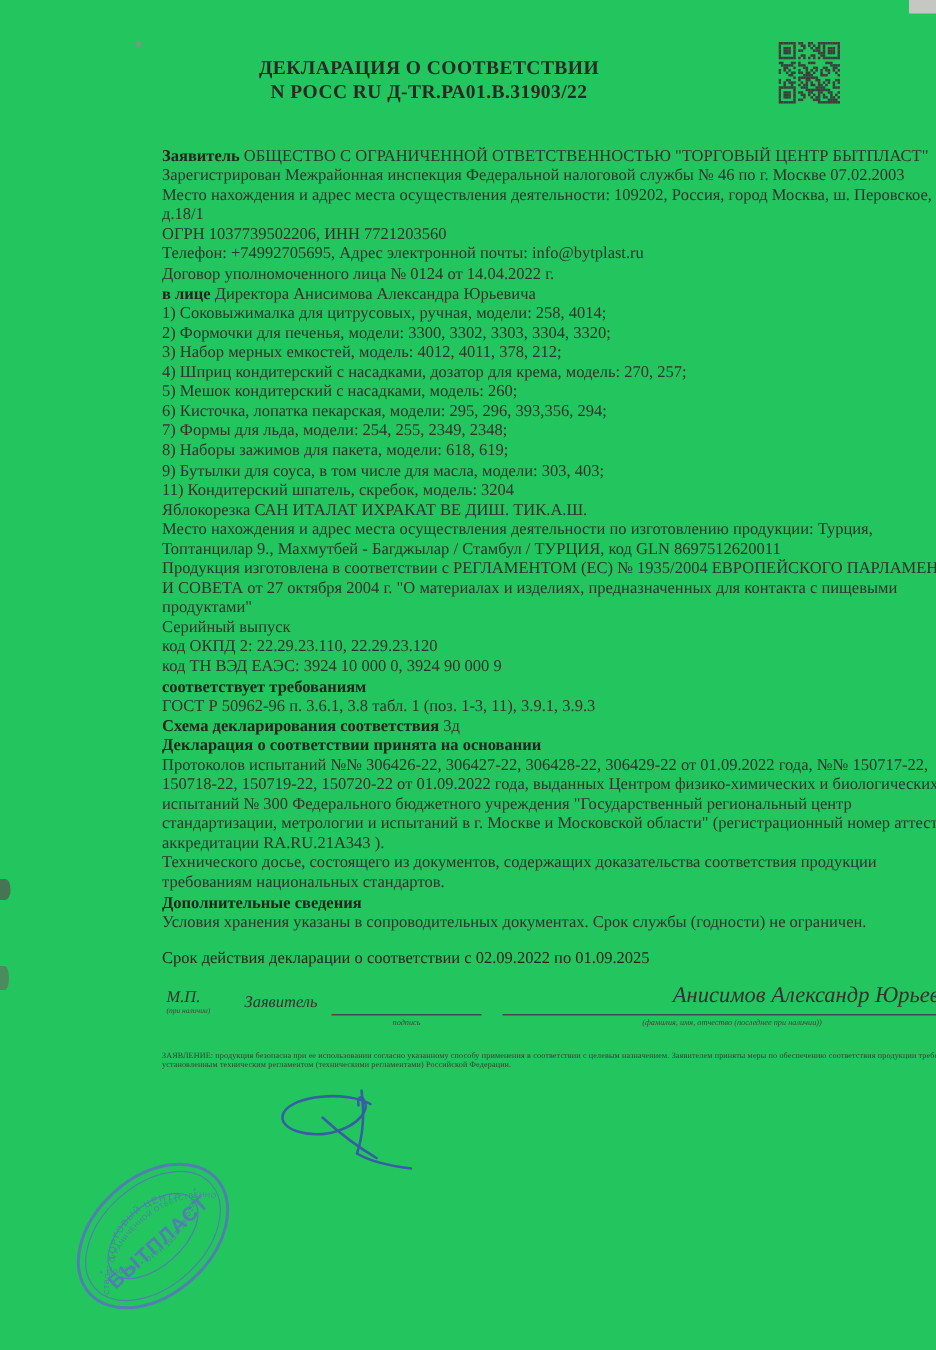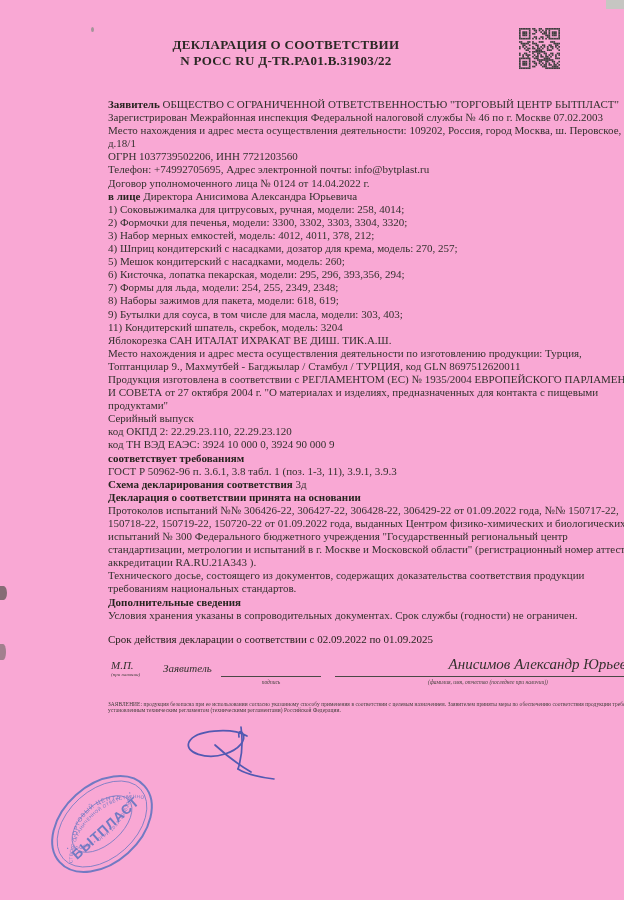--- a/index.html
+++ b/index.html
@@ -1,19 +1,19 @@
 <!DOCTYPE html>
 <html><head>
 <meta charset="utf-8">
 <style>
   html,body{margin:0;padding:0;background:#ffffff;}
   .page{
     position:relative;
     width:624px;height:900px;
-    background:#f9a8d4;
+    background:#22c55e;
     overflow:hidden;
     font-family:"Liberation Serif", serif;
     color:#33312e;
     box-shadow: inset 0 0 0 1px #ececе8;
   }
   
   .corner-mark{position:absolute;right:0;top:0;width:18px;height:9px;background:#c6c6c2;}
   .edge-smudge-1{position:absolute;left:0;top:586px;width:7px;height:14px;background:#55534f;border-radius:0 60% 60% 0;opacity:.7;}
   .edge-smudge-2{position:absolute;left:0;top:644px;width:6px;height:16px;background:#68665f;border-radius:0 60% 60% 0;opacity:.6;}
   .pen-dot{position:absolute;left:91px;top:27px;width:3px;height:5px;background:#8f8f8a;border-radius:50%;opacity:.8;}

